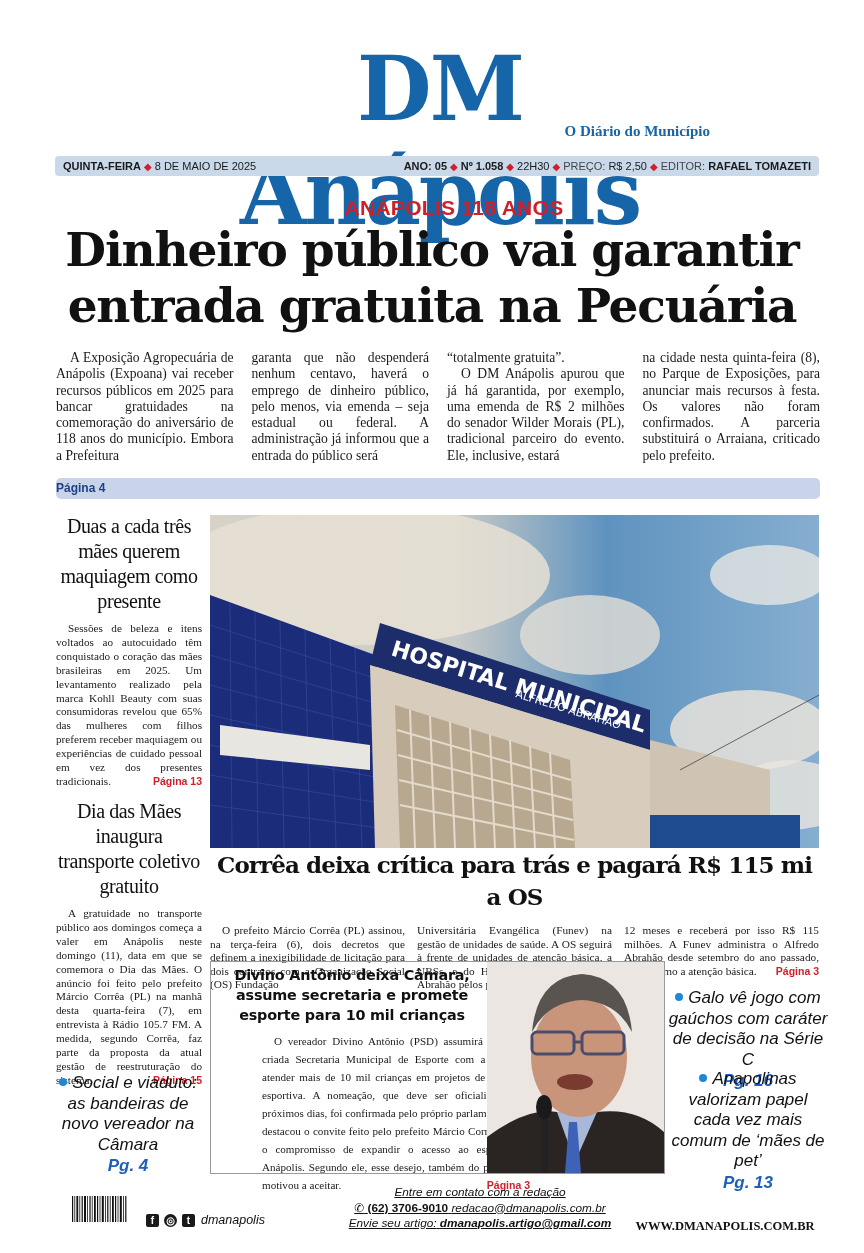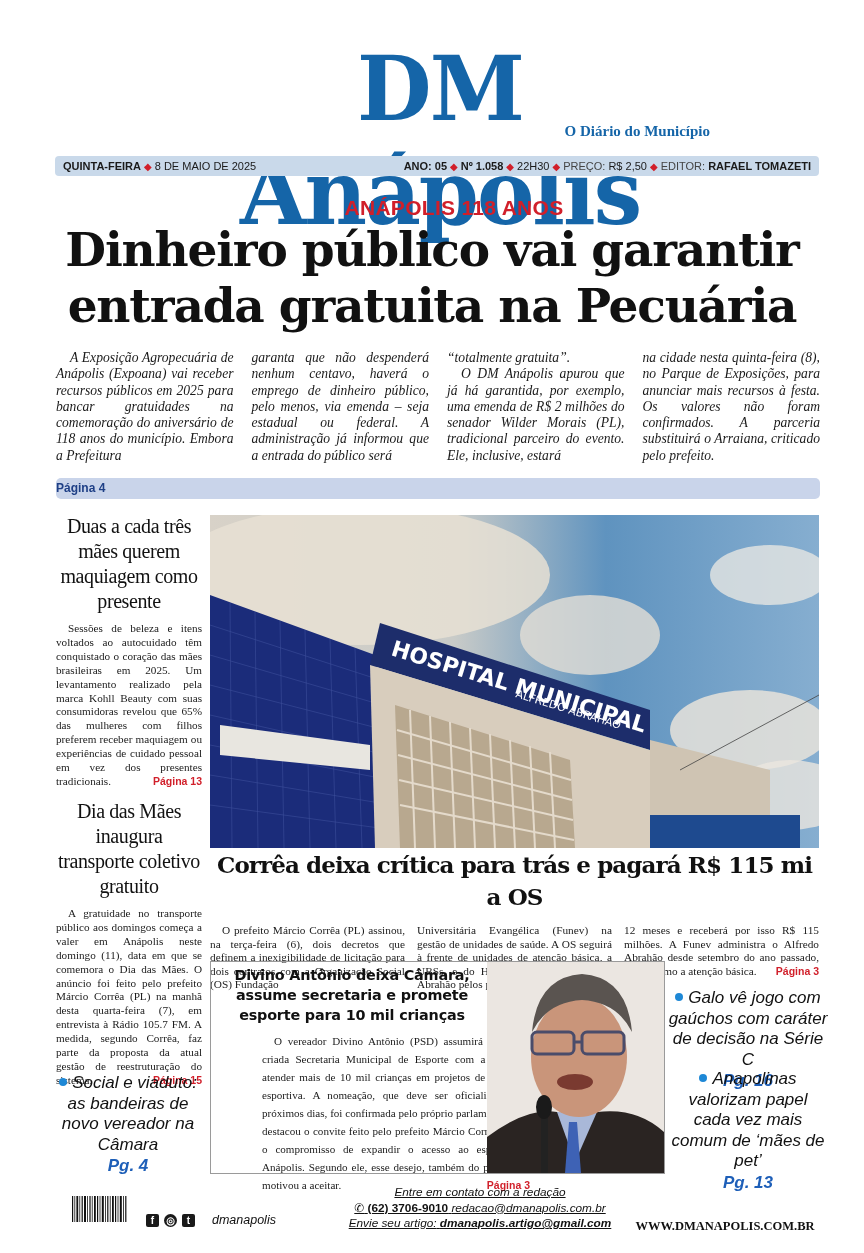--- a/index.html
+++ b/index.html
@@ -43,21 +43,21 @@
     left: 40px; top: 222px; width: 784px; text-align: center;
     font-family: "DejaVu Serif", serif; font-weight: bold;
     font-size: 47px; line-height: 56px; color: #111; letter-spacing: -1.2px;
   }
 
   
   .lead-cols {
     left: 56px; top: 350px; width: 764px; height: 118px;
     display: grid; grid-template-columns: repeat(4, 1fr); column-gap: 18px;
     font-family: "Liberation Serif", serif; font-size: 13.6px; line-height: 16.3px;
-    text-align: justify; color: #1a1a1a; font-style: italic;
+    text-align: justify; color: #1a1a1a;
   }
   .lead-cols p { text-indent: 14px; }
   .lead-cols p.noindent { text-indent: 0; }
 
   .pagebar {
     left: 56px; top: 478px; width: 764px; height: 21px;
     background: #c9d4ea; border-radius: 5px;
     font-family: "Liberation Sans", sans-serif; font-weight: bold;
     font-size: 12px; color: #1e3f86; line-height: 21px;
   }
@@ -123,21 +123,21 @@
   .portrait {
     left: 487px; top: 962px; width: 177px; height: 211px; overflow: hidden;
     background: linear-gradient(180deg, #ece7e2 0%, #e6e0da 60%, #d9d2cc 100%);
   }
 
   
   .barcode { left: 72px; top: 1196px; width: 55px; height: 32px; }
   .social { left: 146px; top: 1213px; display: flex; gap: 5px; align-items: center; }
   .soc-ic { width: 13px; height: 13px; background: #1a1a1a; border-radius: 2px; color: #fff; font-family: "Liberation Sans", sans-serif; font-size: 10px; font-weight: bold; line-height: 13px; text-align: center; }
   .soc-ic.round { border-radius: 50%; }
-  .handle { font-family: "Liberation Sans", sans-serif; font-style: italic; font-size: 12.5px; margin-left: 12px; color: #111; }
+  .handle { font-family: "Liberation Sans", sans-serif; font-style: italic; font-size: 12.5px; margin-left: 1px; color: #111; }
   .contact {
     left: 330px; top: 1185px; width: 300px; text-align: center;
     font-family: "Liberation Sans", sans-serif; font-size: 11.8px; line-height: 15.5px; color: #111; text-decoration: underline;
   }
   .contact i { font-style: italic; }
   .contact .bold { font-weight: bold; }
   .website {
     left: 630px; top: 1203px; width: 190px; text-align: center;
     font-family: "Liberation Serif", serif; font-weight: bold; font-size: 12.5px; color: #111; margin-top: 16px;
   }

